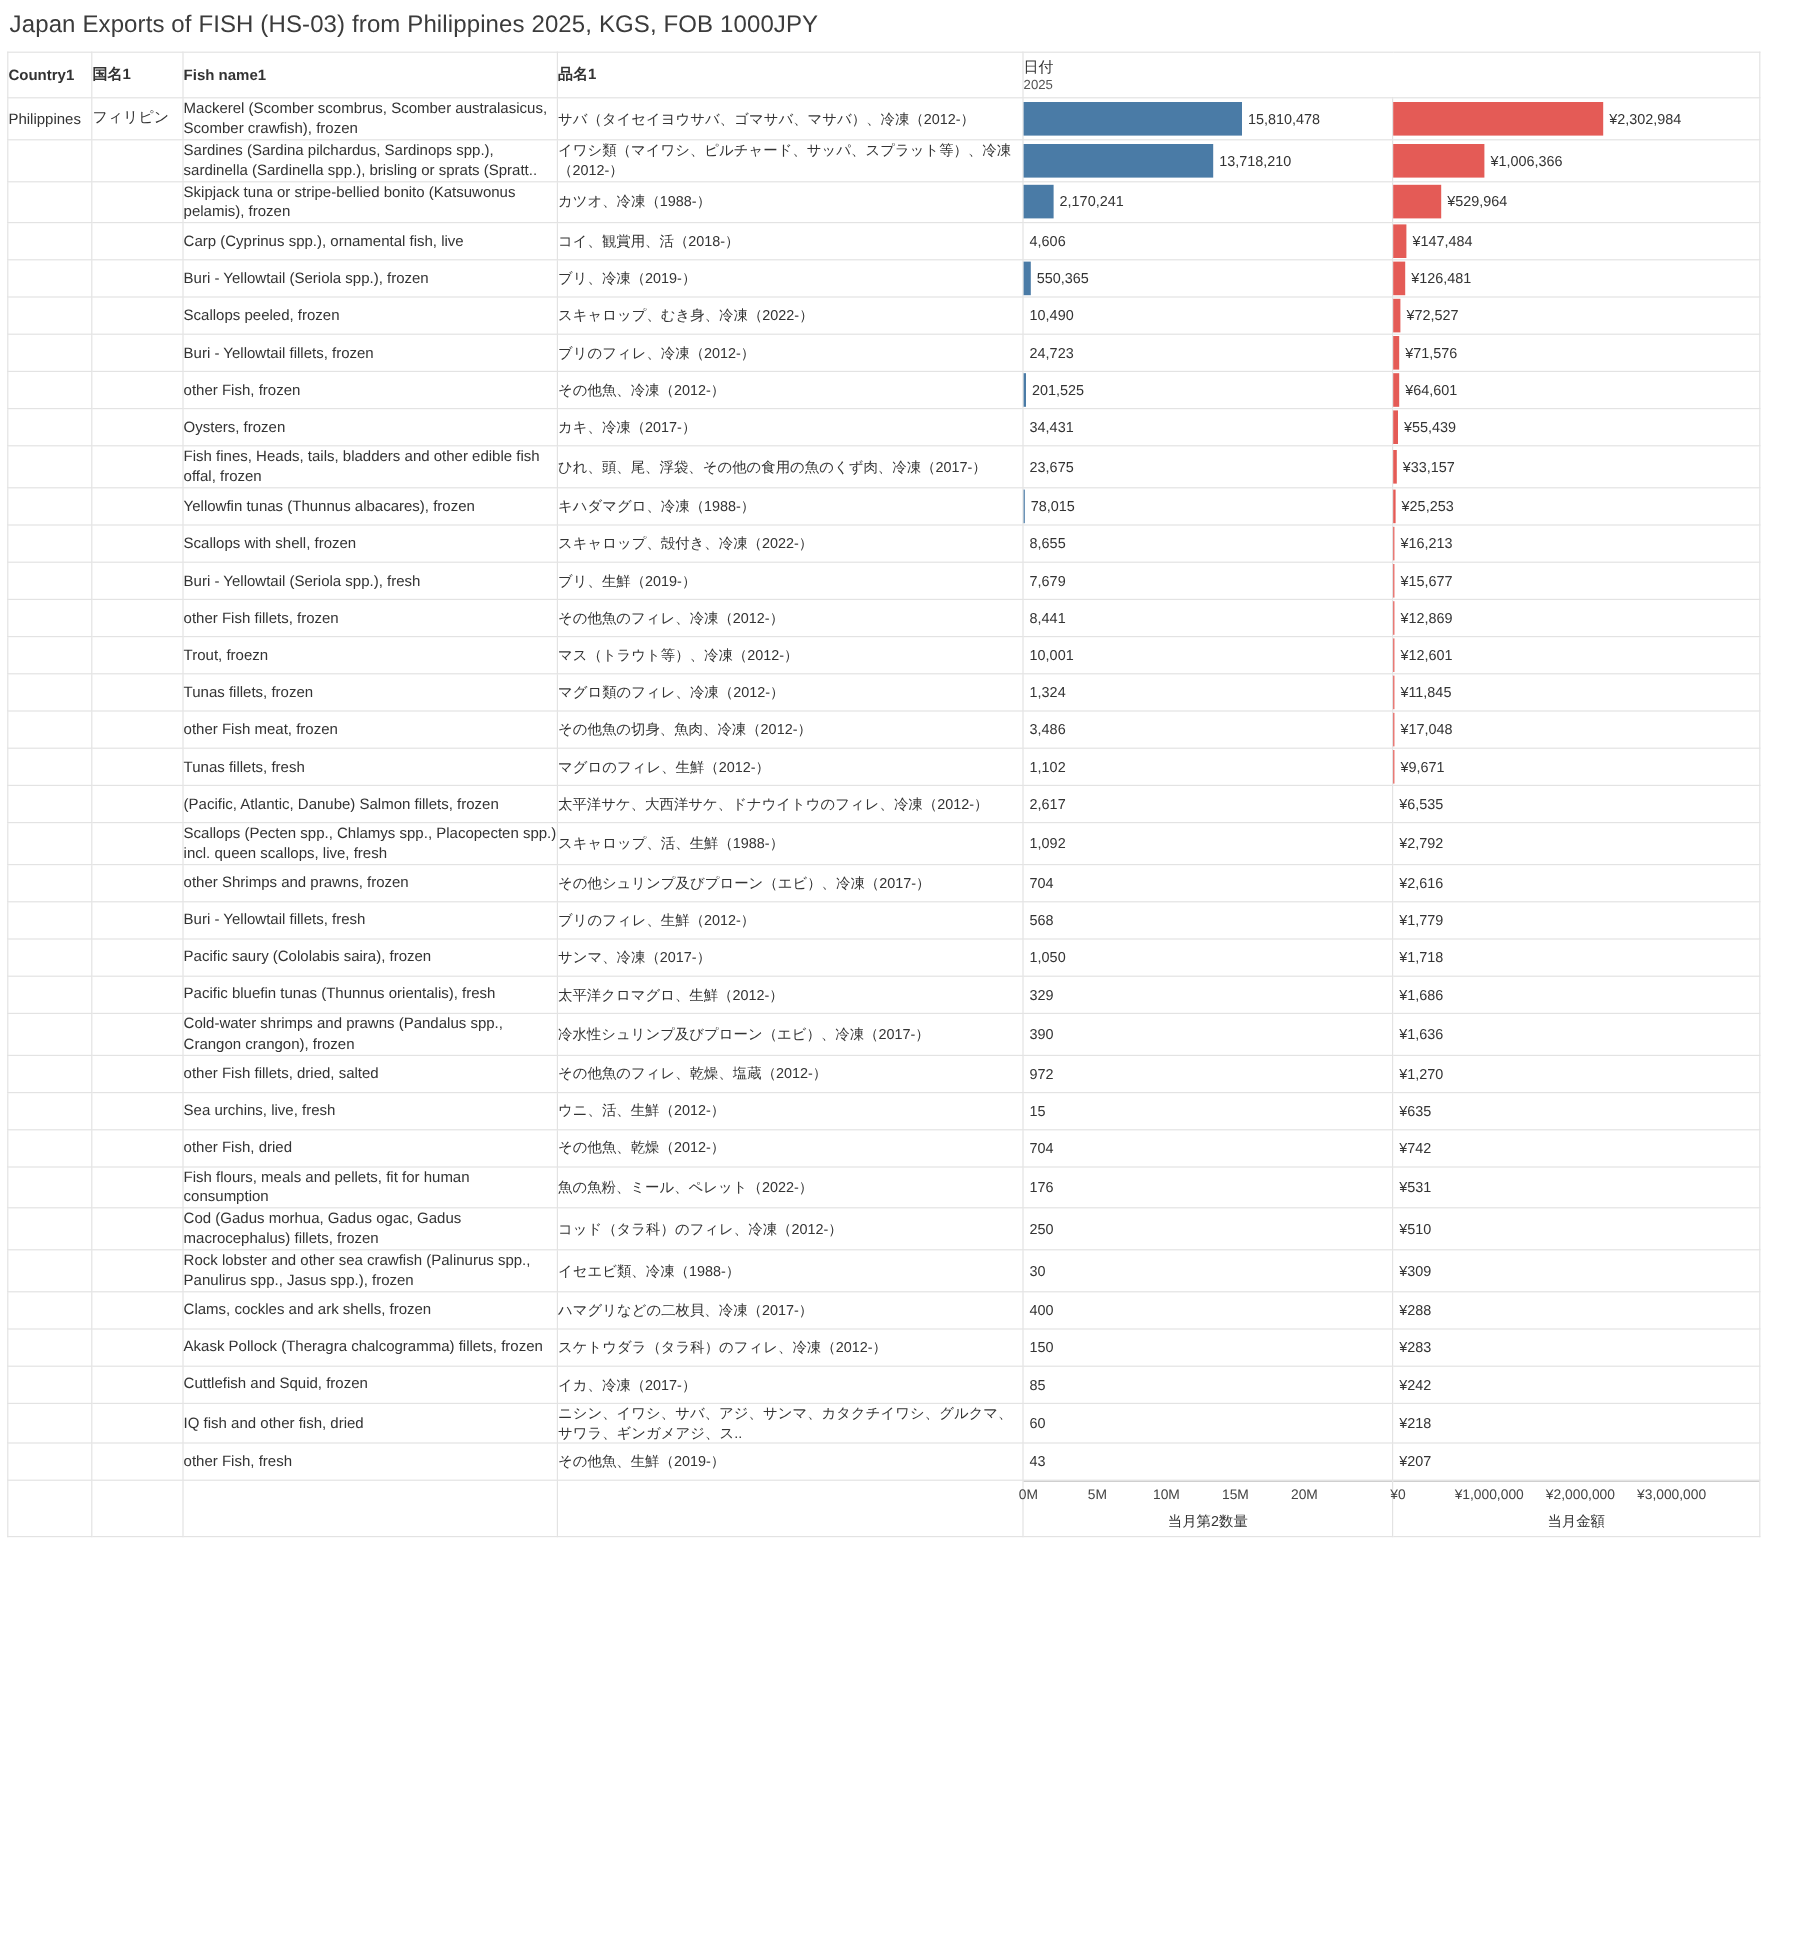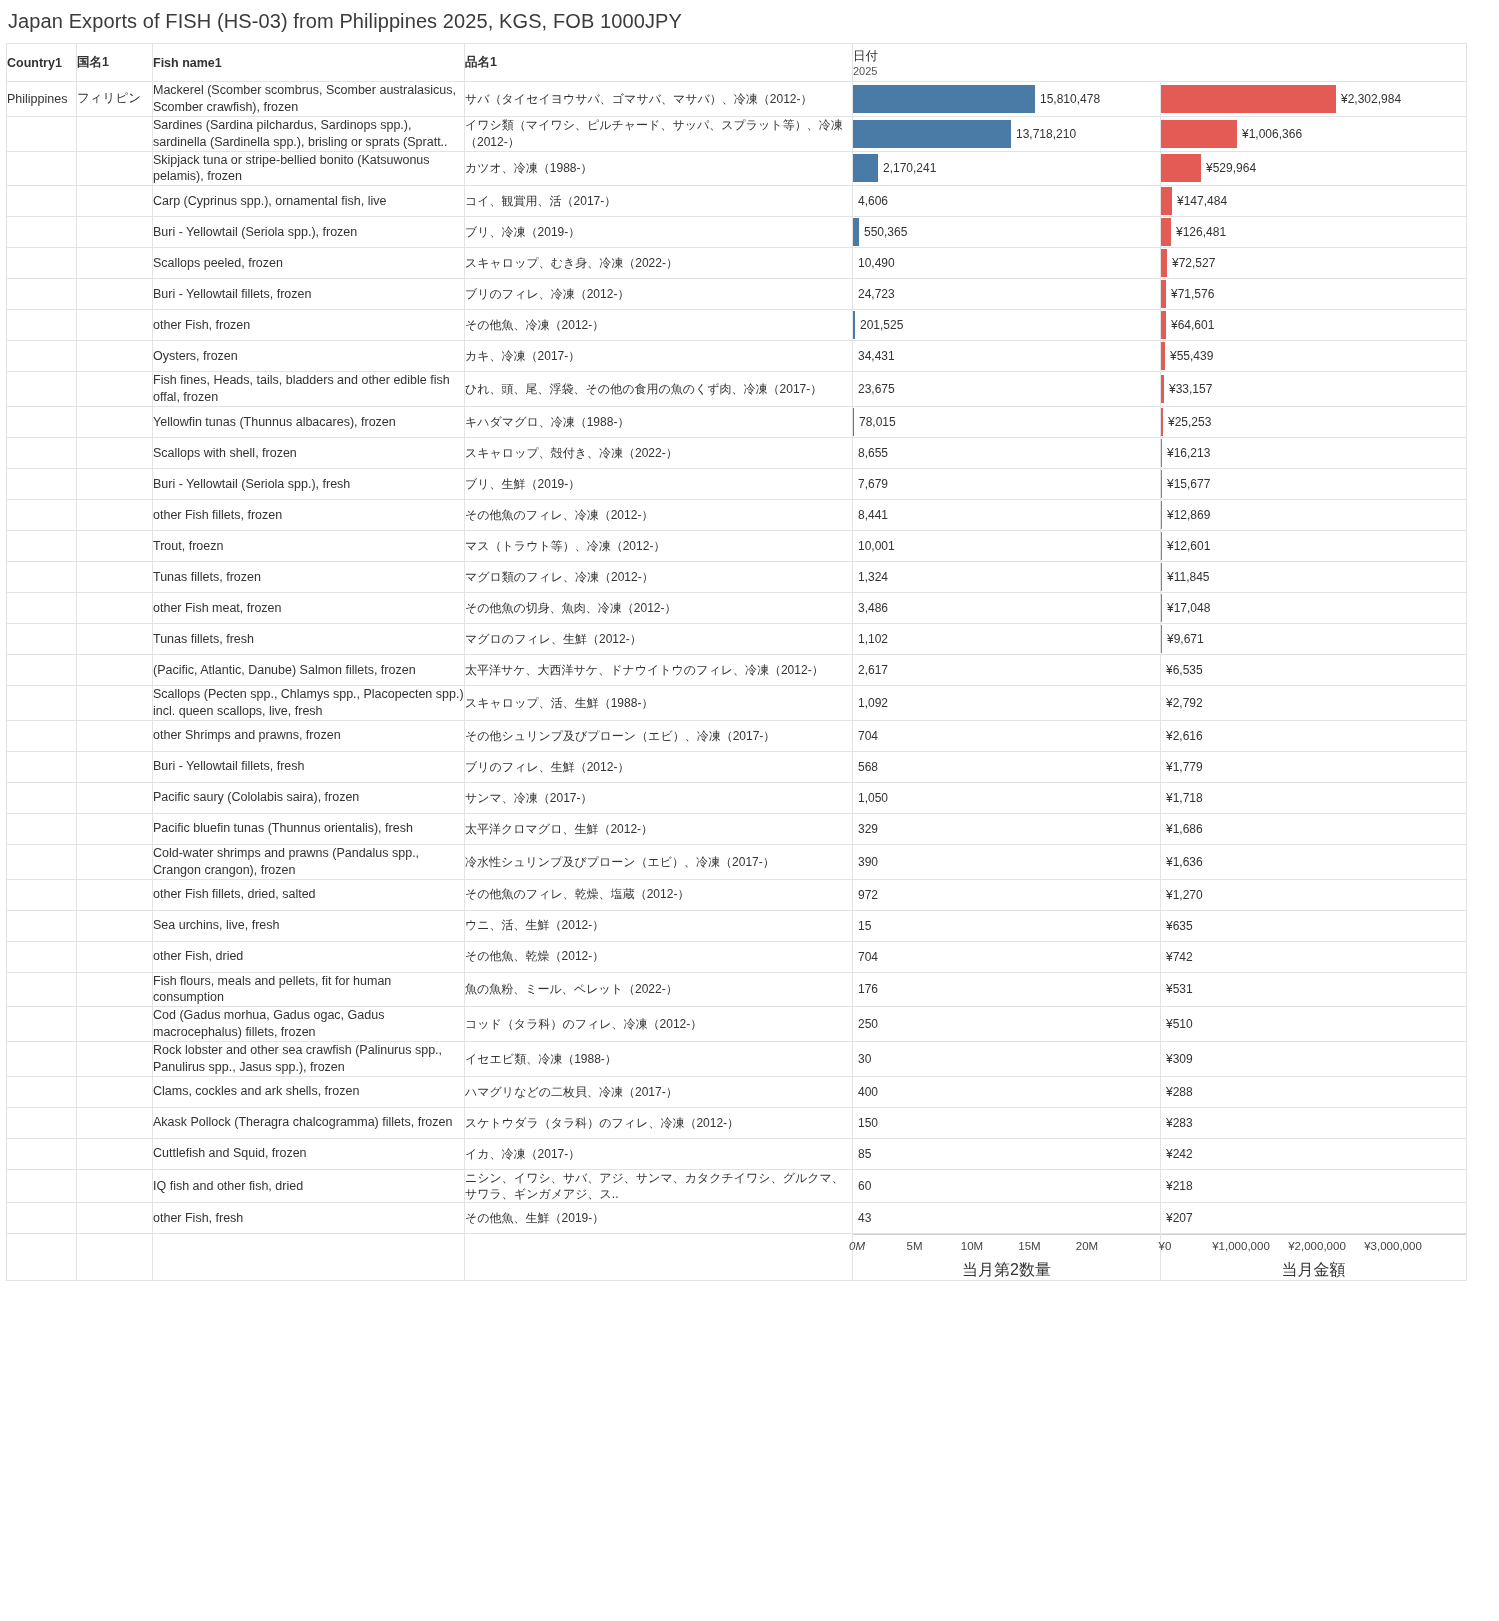--- a/index.html
+++ b/index.html
@@ -110,21 +110,21 @@
     font-size: 11.5px;
     color: #444;
     transform: translateX(-50%);
     white-space: nowrap;
   }
   .axis-title {
     position: absolute;
     top: 26px;
     left: 50%;
     transform: translateX(-50%);
-    font-size: 16px;
+    font-size: 12px;
     color: #333;
     white-space: nowrap;
   }
 </style>
 </head>
 <body>
 
 <div id="page">
 
   <div class="title">Japan Exports of FISH (HS-03) from Philippines 2025, KGS, FOB 1000JPY</div>
@@ -202,21 +202,21 @@
             <div class="barcell">
               <div class="bar red" style="width:40px"></div>
               <div class="barlabel">¥529,964</div>
             </div>
           </td>
         </tr>
         <tr>
           <td class="c-country"></td>
           <td class="c-kokumei"></td>
           <td class="c-fish">Carp (Cyprinus spp.), ornamental fish, live</td>
-          <td class="c-hinmei">コイ、観賞用、活（2017-）</td>
+          <td class="c-hinmei">コイ、観賞用、活（2018-）</td>
           <td class="c-qty">
             <div class="barcell">
               <div class="bar" style="width:0px"></div>
               <div class="barlabel">4,606</div>
             </div>
           </td>
           <td class="c-amt">
             <div class="barcell">
               <div class="bar red" style="width:11px"></div>
               <div class="barlabel">¥147,484</div>
@@ -802,21 +802,21 @@
       </tbody>
     <tfoot>
       <tr class="axis-row">
         <td></td>
           <td></td>
           <td></td>
           <td></td>
         <td>
           <div class="axis-wrap" id="axis-qty-wrap">
             <div class="axis-line"></div>
-          <div class="tick" style="left: 4px; font-style: italic;">0M</div>
+          <div class="tick" style="left: 4px;">0M</div>
               <div class="tick" style="left: 61.5px;">5M</div>
               <div class="tick" style="left: 119px;">10M</div>
               <div class="tick" style="left: 176.5px;">15M</div>
               <div class="tick" style="left: 234px;">20M</div>
               <div class="axis-title">当月第2数量</div>
             </div>
         </td>
         <td>
           <div class="axis-wrap" id="axis-amt-wrap">
             <div class="axis-line"></div>

